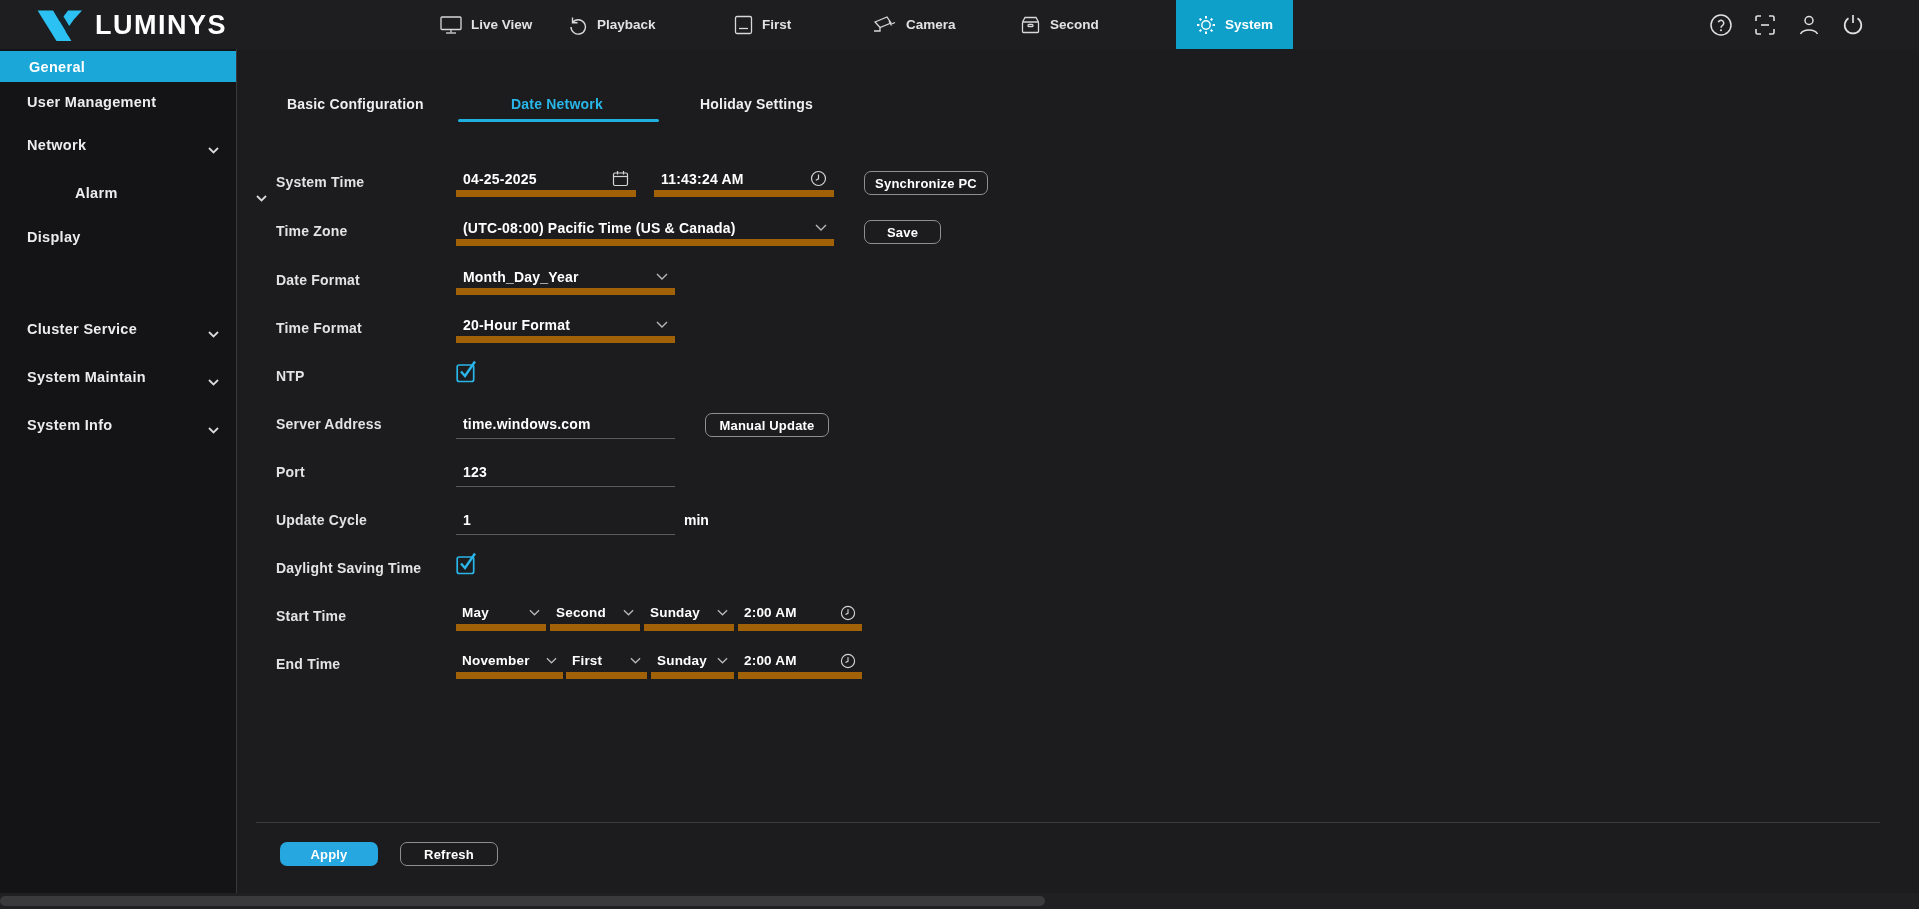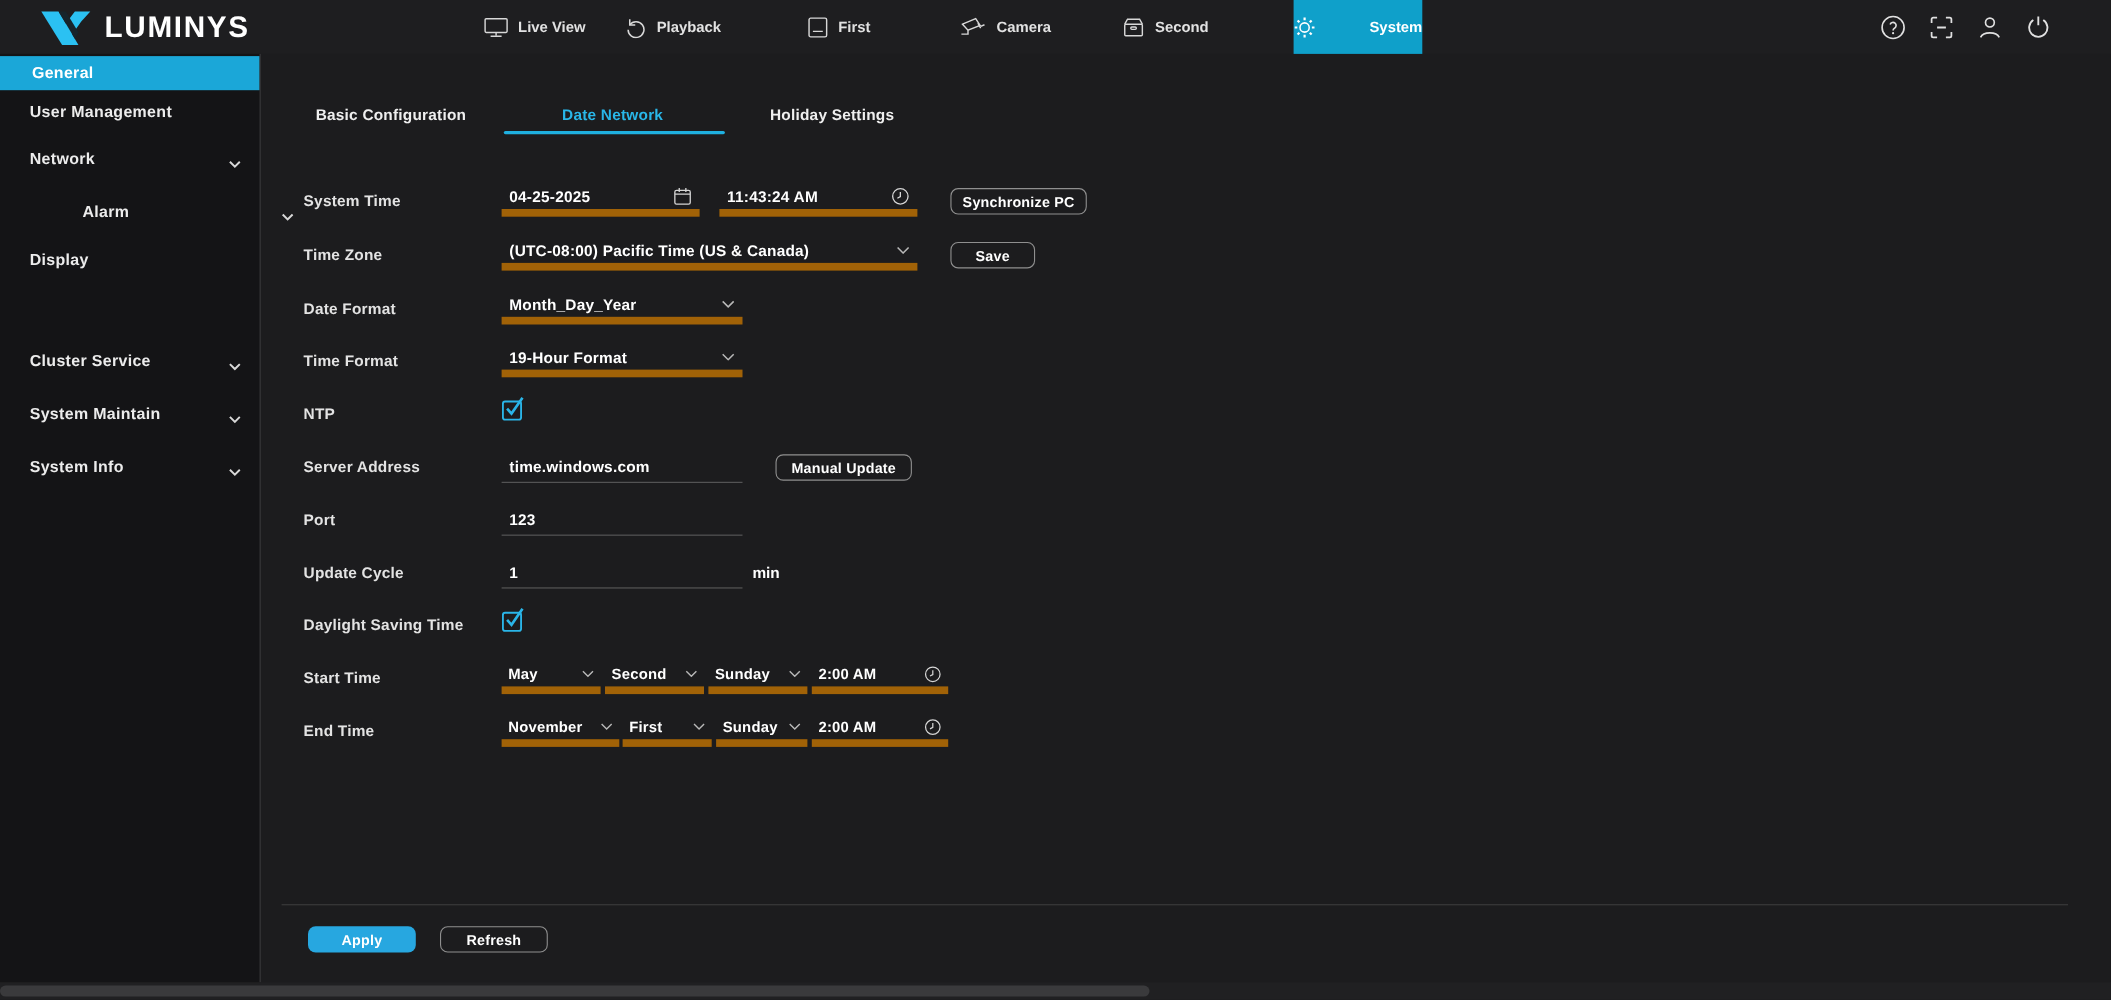--- a/index.html
+++ b/index.html
@@ -5,21 +5,21 @@
   html,body{margin:0;padding:0;background:#000;}
   .screen{position:relative;width:1919px;height:909px;background:#1c1c1e;overflow:hidden;
           font-family:"Liberation Sans","DejaVu Sans",sans-serif;-webkit-font-smoothing:antialiased;}
   
   .topbar{position:absolute;left:0;top:0;width:100%;height:49px;background:#1e1e20;}
   .logo{position:absolute;left:33px;top:8px;display:flex;align-items:center;gap:10px;}
   .logo-text{color:#fff;font-size:27px;font-weight:800;letter-spacing:1.5px;line-height:32px;}
   .nav-item{position:absolute;top:0;height:49px;display:flex;align-items:center;gap:9px;
             color:#e2e2e2;font-size:13.5px;font-weight:600;cursor:pointer;}
   .nav-item svg{display:block;}
-  .nav-item.active{background:#0fa0ca;color:#fff;justify-content:space-between;}
+  .nav-item.active{background:#0fa0ca;color:#fff;justify-content:center;}
   .tb-action{position:absolute;top:12px;width:26px;height:26px;display:flex;align-items:center;justify-content:center;cursor:pointer;}
   
   .sidebar{position:absolute;left:0;top:49px;bottom:16px;width:236px;background:#141416;}
   .side-item{position:absolute;left:0;width:236px;height:31px;display:flex;align-items:center;
              padding-left:27px;box-sizing:border-box;color:#ececec;font-size:14.5px;font-weight:700;
              letter-spacing:.3px;cursor:pointer;}
   .side-item.active{background:#1ba7d8;color:#fff;}
   .side-chevron{position:absolute;right:17px;top:50%;margin-top:-4px;}
   .vdivider{position:absolute;left:236px;top:49px;bottom:16px;width:1px;background:#39393b;}
   
@@ -235,21 +235,21 @@
     <span>Month_Day_Year</span>
     <span class="chev">
         <svg width="12" height="7" viewBox="0 0 12 7" fill="none" stroke="#b8b8b8" stroke-width="1.4">
           <polyline points="1,1 6,6 11,1"></polyline>
         </svg>
       </span>
   </div>
 
   <div class="row-label" style="top:320px;">Time Format</div>
   <div class="uf" style="left:456px;width:219px;top:313px;">
-    <span>19-Hour Format</span>
+    <span>20-Hour Format</span>
     <span class="chev">
         <svg width="12" height="7" viewBox="0 0 12 7" fill="none" stroke="#b8b8b8" stroke-width="1.4">
           <polyline points="1,1 6,6 11,1"></polyline>
         </svg>
       </span>
   </div>
 
   <div class="row-label" style="top:368px;">NTP</div>
   <div class="cbox" style="left:456px;top:359px;">
     <svg width="22" height="24" viewBox="0 0 22 24">

